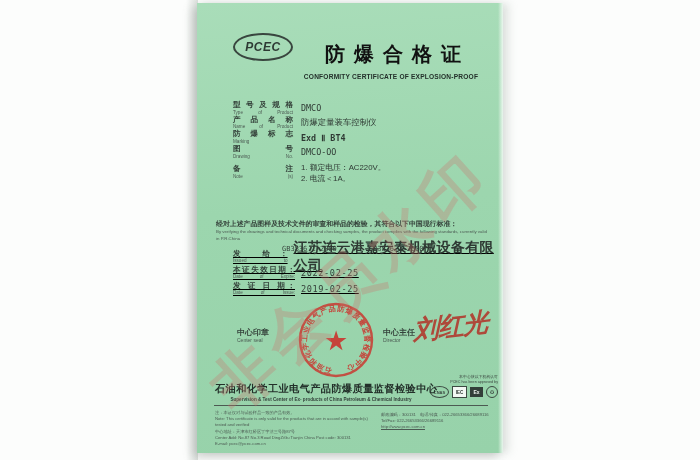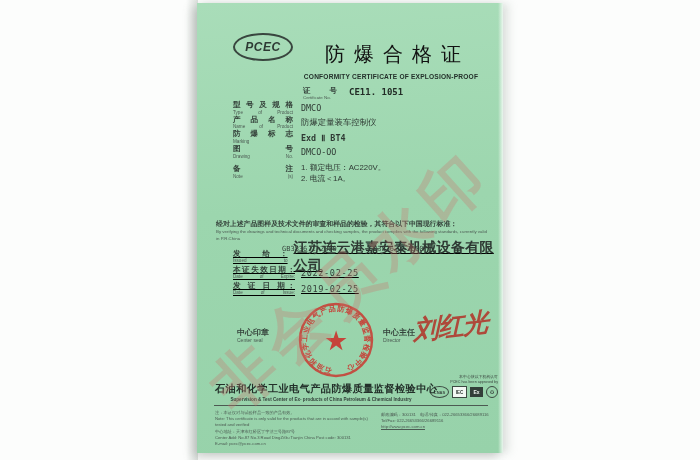--- a/index.html
+++ b/index.html
@@ -16,21 +16,21 @@
   
   .watermark{position:absolute;left:154px;top:278px;transform:translate(-50%,-50%) rotate(-42deg);
        font-size:62px;font-weight:bold;letter-spacing:8px;white-space:nowrap;
        color:rgba(201,115,110,.30);pointer-events:none;z-index:5;}
 
   
   .pcec{position:absolute;left:36px;top:30px;width:56px;height:24px;border:2px solid #39463f;
        border-radius:50%;display:flex;align-items:center;justify-content:center;
        font-style:italic;font-weight:bold;font-size:12px;color:#2e3b34;letter-spacing:.5px;}
   .title{position:absolute;left:92px;top:38px;width:210px;text-align:center;font-size:20px;
-       font-weight:normal;letter-spacing:2px;color:#111;font-family:"Liberation Serif",serif;white-space:nowrap;}
+       font-weight:bold;letter-spacing:2px;color:#111;font-family:"Liberation Serif",serif;white-space:nowrap;}
   .subtitle{position:absolute;left:84px;top:70px;width:220px;text-align:center;font-size:6.6px;
        font-weight:bold;color:#23302a;letter-spacing:.2px;}
   .certno{position:absolute;left:106px;top:84px;display:flex;gap:12px;align-items:flex-start;}
 
   
   .lab{width:60px;}
   .lab .cn{display:block;font-size:7.6px;font-weight:bold;color:#35423b;text-align-last:justify;line-height:8.5px;}
   .lab .en{display:block;font-size:4.6px;color:#4c5b53;text-align-last:justify;line-height:6px;}
   .labsm{width:34px;}
   .labsm .cn{display:block;font-size:7.4px;font-weight:bold;color:#35423b;text-align-last:justify;line-height:8px;}
@@ -94,27 +94,20 @@
 <div class="scan-edge"></div>
 
 <div class="paper">
 
   <div class="watermark">非会员水印</div>
 
   <div class="pcec">PCEC</div>
   <div class="title">防 爆 合 格 证</div>
   <div class="subtitle">CONFORMITY CERTIFICATE OF EXPLOSION-PROOF</div>
 
-  <div class="certno">
-    <div class="labsm">
-      <span class="cn">证 号</span>
-      <span class="en">Certificate No.</span>
-    </div>
-    <div class="val mono strong" style="font-size:9px;">CE11. 1051</div>
-  </div>
 
   <div class="fields">
     <div class="frow">
       <div class="lab">
           <span class="cn">型号及规格</span>
         <span class="en">Type of Product</span>
         </div>
       <div class="val mono">DMCO</div>
     </div>
     <div class="frow">

